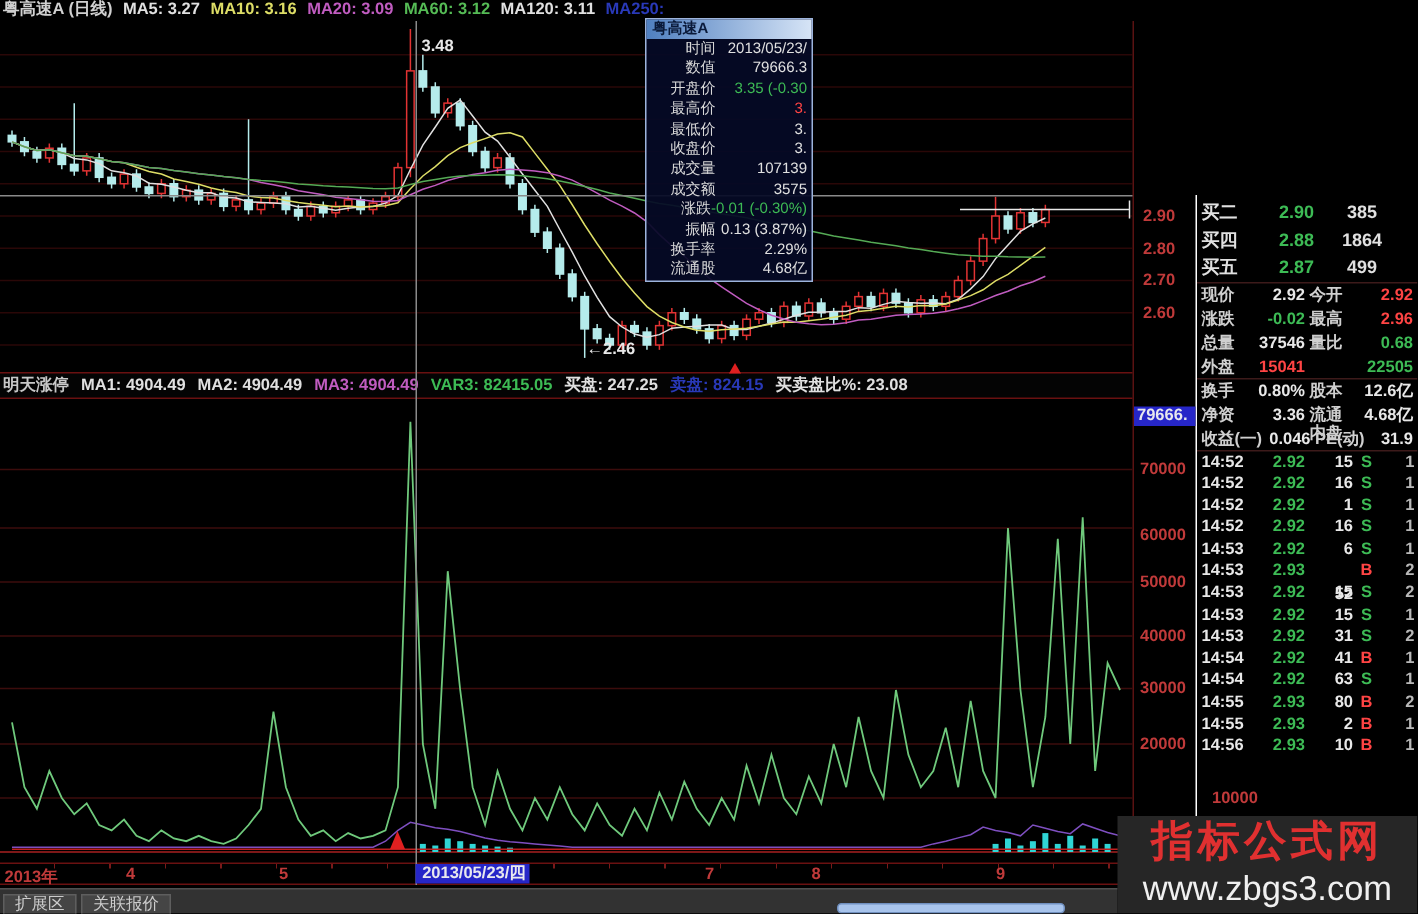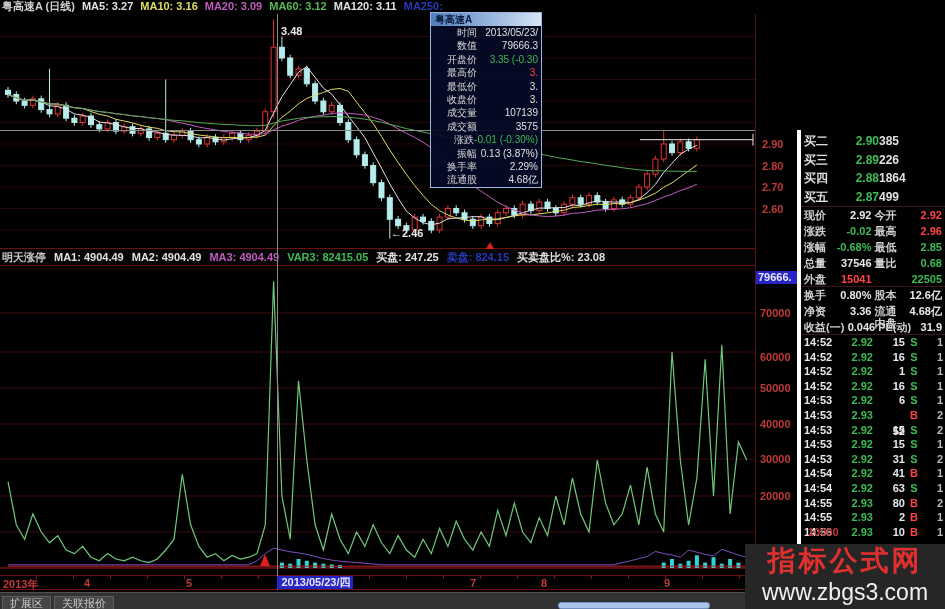--- a/index.html
+++ b/index.html
@@ -37,25 +37,25 @@
   
   #xaxis { left:0; top:575px; width:755px; height:15px; border-top:1px solid #6a1111;
            border-bottom:1px solid #6a1111; background:#000; }
   #xaxis .ticks { position:absolute; left:0; top:0; width:100%; height:3px;
     background:repeating-linear-gradient(90deg, transparent 0 36px, #7a1a1a 36px 37px); }
   .xlab { position:absolute; top:1px; font-size:11px; font-weight:bold; color:#c03a3a; }
   #datebox { left:277px; top:576px; width:76px; height:13px; text-align:center; }
 
   
   #rpanel { left:797px; top:130px; width:148px; height:415px; background:#000;
-            border-left:4px solid #ffffff; padding-top:2px; }
+            border-left:1px solid #ffffff; padding-top:2px; }
   .brow { display:flex; height:18.5px; font-size:12px; font-weight:bold; line-height:18.5px; }
   .brow .bl { width:36px; padding-left:3px; color:#e0e0e0; }
   .brow .bp { width:42px; text-align:right; }
-  .brow .bv { flex:1; text-align:left; padding-right:5px; color:#e0e0e0; }
+  .brow .bv { flex:1; text-align:center; padding-right:5px; color:#e0e0e0; }
   .buywrap { border-bottom:1px solid #3d1a1a; }
   .qrow { display:flex; height:16px; font-size:11px; font-weight:bold; line-height:16px; }
   .qrow .ql { min-width:30px; padding-left:3px; color:#cfcfcf; white-space:nowrap; }
   .qrow .qv { flex:1; text-align:right; white-space:nowrap; }
   .qrow .qv2 { padding-right:3px; }
   .qsep { border-bottom:1px solid #3d1a1a; }
   .trow { display:flex; height:14.6px; font-size:11px; font-weight:bold; line-height:14.6px; }
   .trow .tt { width:34px; padding-left:3px; color:#e8e8e8; }
   .trow .tp { width:38px; text-align:right; }
   .trow .tv { width:32px; text-align:right; color:#e8e8e8; }
@@ -395,25 +395,20 @@
   <div id="datebox" class="abs hl-blue">2013/05/23/四</div>
 
   <div id="rpanel" class="abs">
     <div id="buyrows" class="buywrap">
         <div class="brow">
           <span class="bl" style="color: rgb(224, 224, 224);">买二</span>
           <span class="bp" style="color: rgb(61, 187, 85);">2.90</span>
           <span class="bv" style="color: rgb(224, 224, 224);">385</span>
         </div>
         <div class="brow">
-          <span class="bl" style="color: rgb(224, 224, 224);">买三</span>
-          <span class="bp" style="color: rgb(61, 187, 85);">2.89</span>
-          <span class="bv" style="color: rgb(224, 224, 224);">226</span>
-        </div>
-        <div class="brow">
           <span class="bl" style="color: rgb(224, 224, 224);">买四</span>
           <span class="bp" style="color: rgb(61, 187, 85);">2.88</span>
           <span class="bv" style="color: rgb(224, 224, 224);">1864</span>
         </div>
         <div class="brow">
           <span class="bl" style="color: rgb(224, 224, 224);">买五</span>
           <span class="bp" style="color: rgb(61, 187, 85);">2.87</span>
           <span class="bv" style="color: rgb(224, 224, 224);">499</span>
         </div>
       </div>
@@ -422,26 +417,20 @@
           <span class="ql" style="color: rgb(207, 207, 207);">现价</span>
           <span class="qv" style="color: rgb(232, 232, 232);">2.92</span>
           <span class="ql" style="color: rgb(207, 207, 207);">今开</span>
           <span class="qv qv2" style="color: rgb(255, 68, 68);">2.92</span>
         </div>
         <div class="qrow">
           <span class="ql" style="color: rgb(207, 207, 207);">涨跌</span>
           <span class="qv" style="color: rgb(61, 187, 85);">-0.02</span>
           <span class="ql" style="color: rgb(207, 207, 207);">最高</span>
           <span class="qv qv2" style="color: rgb(255, 68, 68);">2.96</span>
-        </div>
-        <div class="qrow">
-          <span class="ql" style="color: rgb(207, 207, 207);">涨幅</span>
-          <span class="qv" style="color: rgb(61, 187, 85);">-0.68%</span>
-          <span class="ql" style="color: rgb(207, 207, 207);">最低</span>
-          <span class="qv qv2" style="color: rgb(61, 187, 85);">2.85</span>
         </div>
         <div class="qrow">
           <span class="ql" style="color: rgb(207, 207, 207);">总量</span>
           <span class="qv" style="color: rgb(232, 232, 232);">37546</span>
           <span class="ql" style="color: rgb(207, 207, 207);">量比</span>
           <span class="qv qv2" style="color: rgb(61, 187, 85);">0.68</span>
         </div>
         <div class="qrow qsep">
           <span class="ql" style="color: rgb(207, 207, 207);">外盘</span>
           <span class="qv" style="color: rgb(255, 68, 68);">15041</span>

